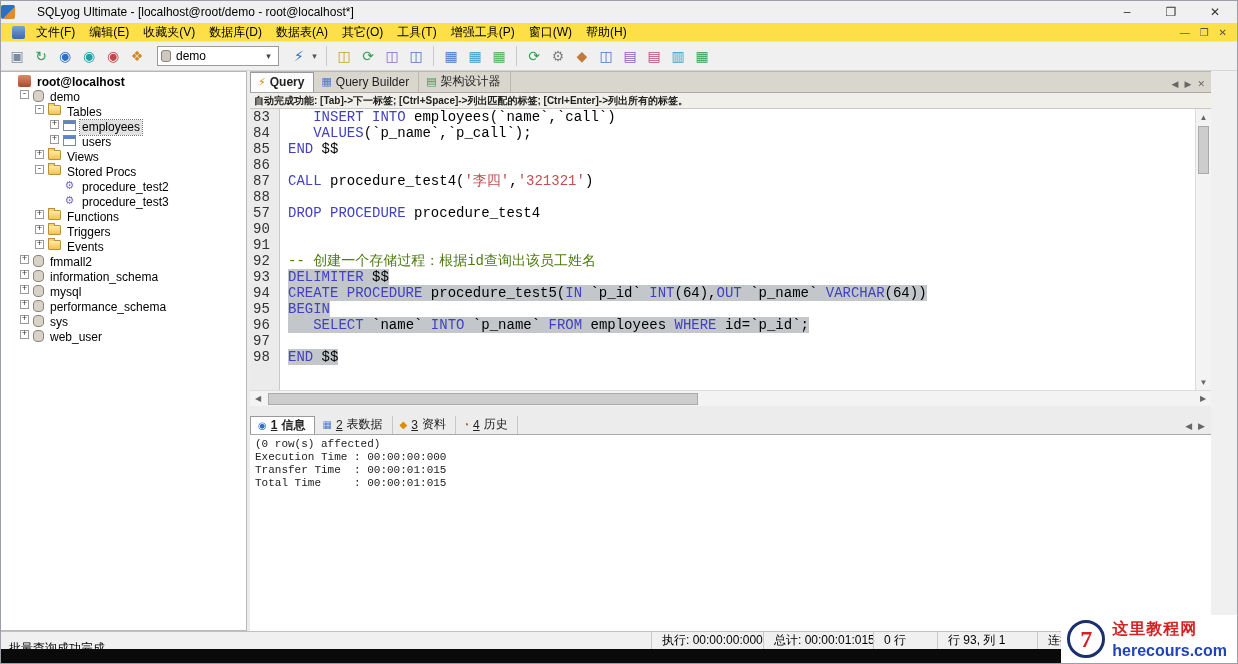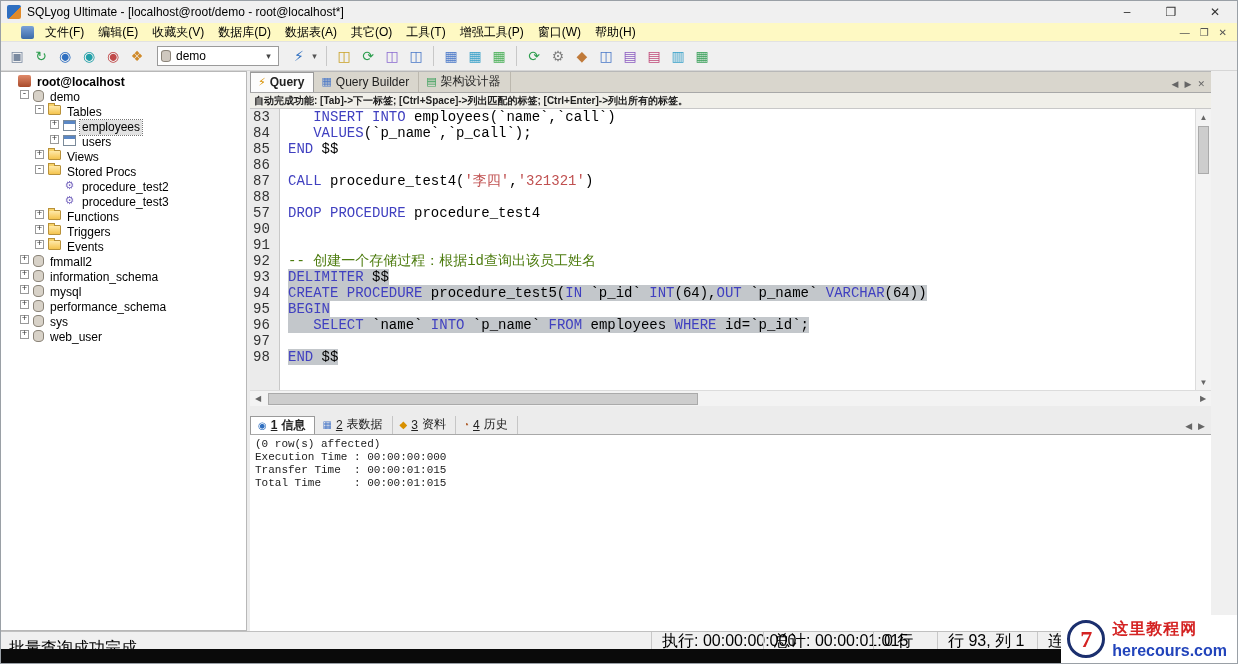--- a/index.html
+++ b/index.html
@@ -1,28 +1,28 @@
 <!DOCTYPE html>
 <html><head>
 <meta charset="utf-8">
 <style>
   * { margin:0; padding:0; box-sizing:border-box; }
   html,body { width:1238px; height:664px; }
   body { font-family:"Liberation Sans","DejaVu Sans",sans-serif; font-size:12px; color:#000; background:#fff; }
   .window { position:relative; width:1238px; height:664px; background:#f0f0f0; border:1px solid #9aa0a6; overflow:hidden; }
 
   
-  .titlebar { height:22px; display:flex; align-items:center; padding-left:6px; background:#f0f0f0; }
+  .titlebar { height:22px; display:flex; align-items:center; background:#f0f0f0;gap:16px; }
   .app-icon { width:14px; height:14px; border-radius:2px; background:linear-gradient(135deg,#2f6fc0 55%,#e08a2a 55%); flex:none; }
   .title-text { margin-left:6px; font-size:12px; white-space:nowrap; }
   .win-controls { margin-left:auto; display:flex; height:22px; }
   .win-btn { width:44px; display:flex; align-items:center; justify-content:center; font-size:12px; color:#333; cursor:default; }
 
   
-  .menubar { height:19px; display:flex; align-items:center; background:#fef9c3; border-bottom:1px solid #e2e2e2; padding-left:16px; }
+  .menubar { height:19px; display:flex; align-items:center; background:#fde047; border-bottom:1px solid #e2e2e2; padding-left:7px; }
   .menubar-icon { width:13px; height:13px; margin:0 4px; background:linear-gradient(#7aa2d8,#3a6aa8); border-radius:2px; flex:none; }
   .menu-items { display:flex; }
   .menu-item { padding:2px 7px; white-space:nowrap; }
   .mdi-controls { margin-left:auto; display:flex; gap:10px; padding-right:10px; color:#555; font-size:10px; }
 
   
   .toolbar { height:29px; display:flex; align-items:center; padding:2px 4px; background:#f0f0f0; border-bottom:1px solid #d6d6d6; }
   .tb-group { display:flex; align-items:center; }
   .tb-icon { width:22px; height:22px; display:flex; align-items:center; justify-content:center; font-size:14px; margin:0 1px; border-radius:2px; }
   .tb-icon.small { width:11px; font-size:9px; margin-left:-2px; }
@@ -82,21 +82,21 @@
   
   .btab-strip { height:19px; background:#ececec; display:flex; align-items:flex-end; border-bottom:1px solid #a8a8a8; }
   .btab { display:flex; align-items:center; gap:4px; padding:2px 9px 3px 7px; height:18px; border-right:1px solid #c6c6c6; color:#222; }
   .btab.active { background:#fff; border:1px solid #9a9a9a; border-bottom:none; font-weight:bold; }
   .btab-ico { font-size:10px; }
   .btab-num { text-decoration:underline; }
   .results { flex:1; background:#fff; padding:3px 5px; overflow:hidden; }
   .res-line { font-family:"Liberation Mono","DejaVu Sans Mono",monospace; font-size:11px; line-height:13px; color:#222; white-space:pre; }
 
   
-  .statusbar { position:absolute; left:0; right:0; top:630px; height:34px; background:#f0f0f0; border-top:1px solid #c0c0c0; display:flex; align-items:center; font-size:16px; }
+  .statusbar { position:absolute; left:0; right:0; top:630px; height:34px; background:#f0f0f0; border-top:1px solid #c0c0c0; display:flex; align-items:center; font-size:12px; }
   .sb-msg { flex:1; padding-left:8px; white-space:nowrap; }
   .sb-cell { border-left:1px solid #c8c8c8; height:100%; line-height:17px; padding-left:10px; white-space:nowrap; flex:none; }
   .w-exec { width:112px; } .w-total { width:110px; } .w-rows { width:64px; } .w-pos { width:100px; } .w-conn { width:80px; }
   .sb-pad { width:120px; border-left:1px solid #c8c8c8; height:100%; flex:none; }
 
   
   .taskbar { position:absolute; left:0; right:0; top:648px; height:16px; background:#0a0a0a; }
   .watermark { position:absolute; right:0; bottom:0; height:48px; background:#fff; display:flex; align-items:center; gap:7px; padding:3px 10px 3px 6px; z-index:10; }
   .wm-circle { width:38px; height:38px; border:3px solid #1b2f6e; border-radius:50%; display:flex; align-items:center; justify-content:center; flex:none; }
   .wm-seven { color:#d42222; font-size:24px; font-weight:bold; font-family:"Liberation Serif",serif; }

